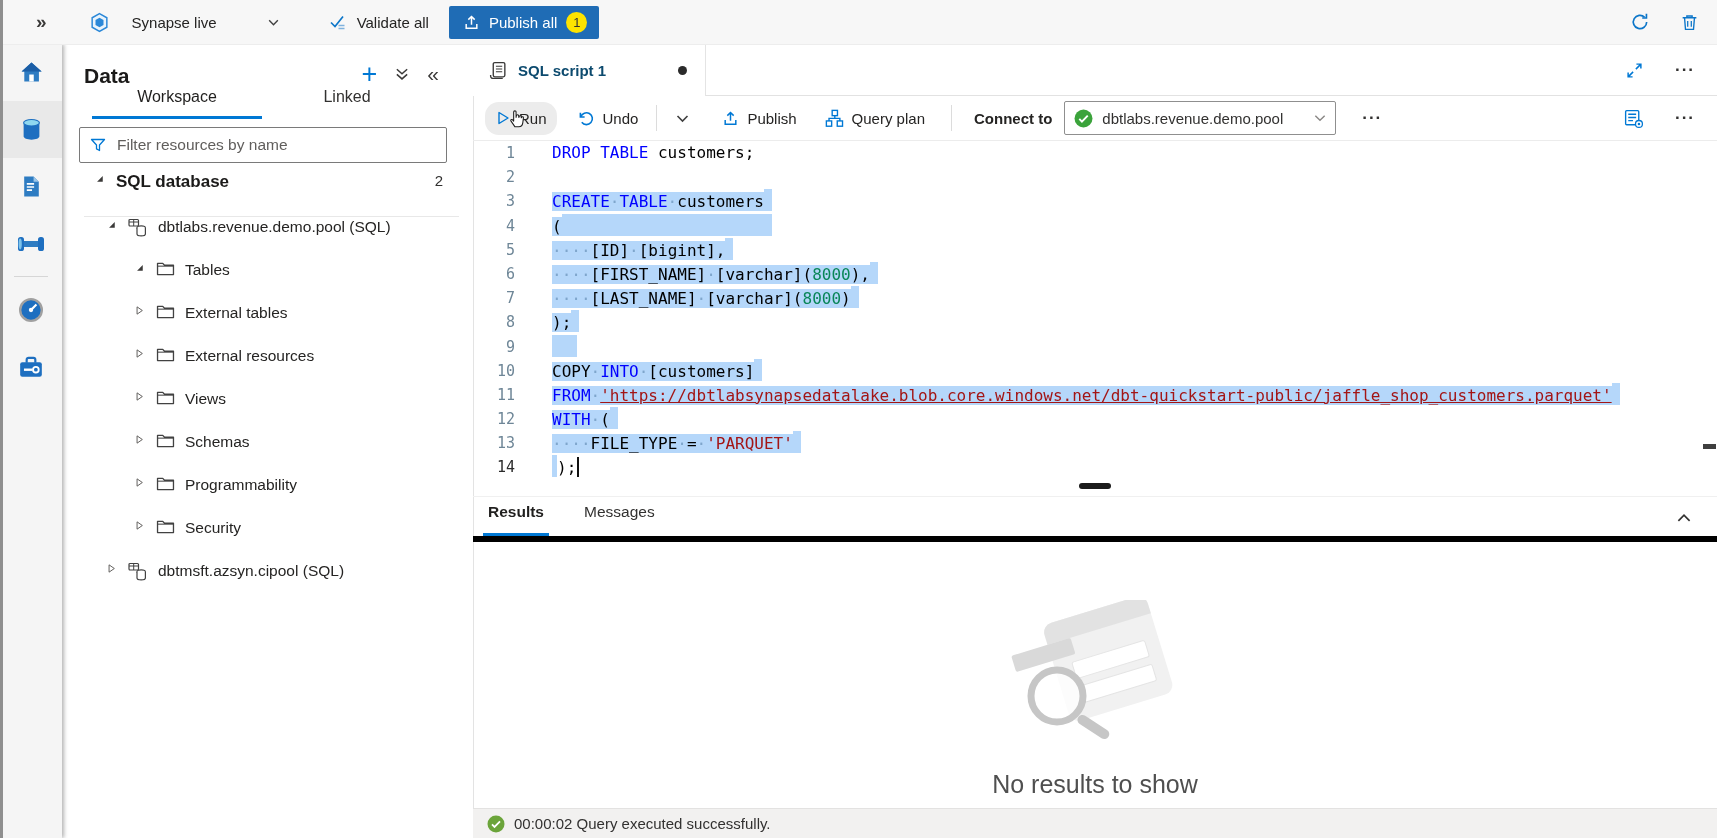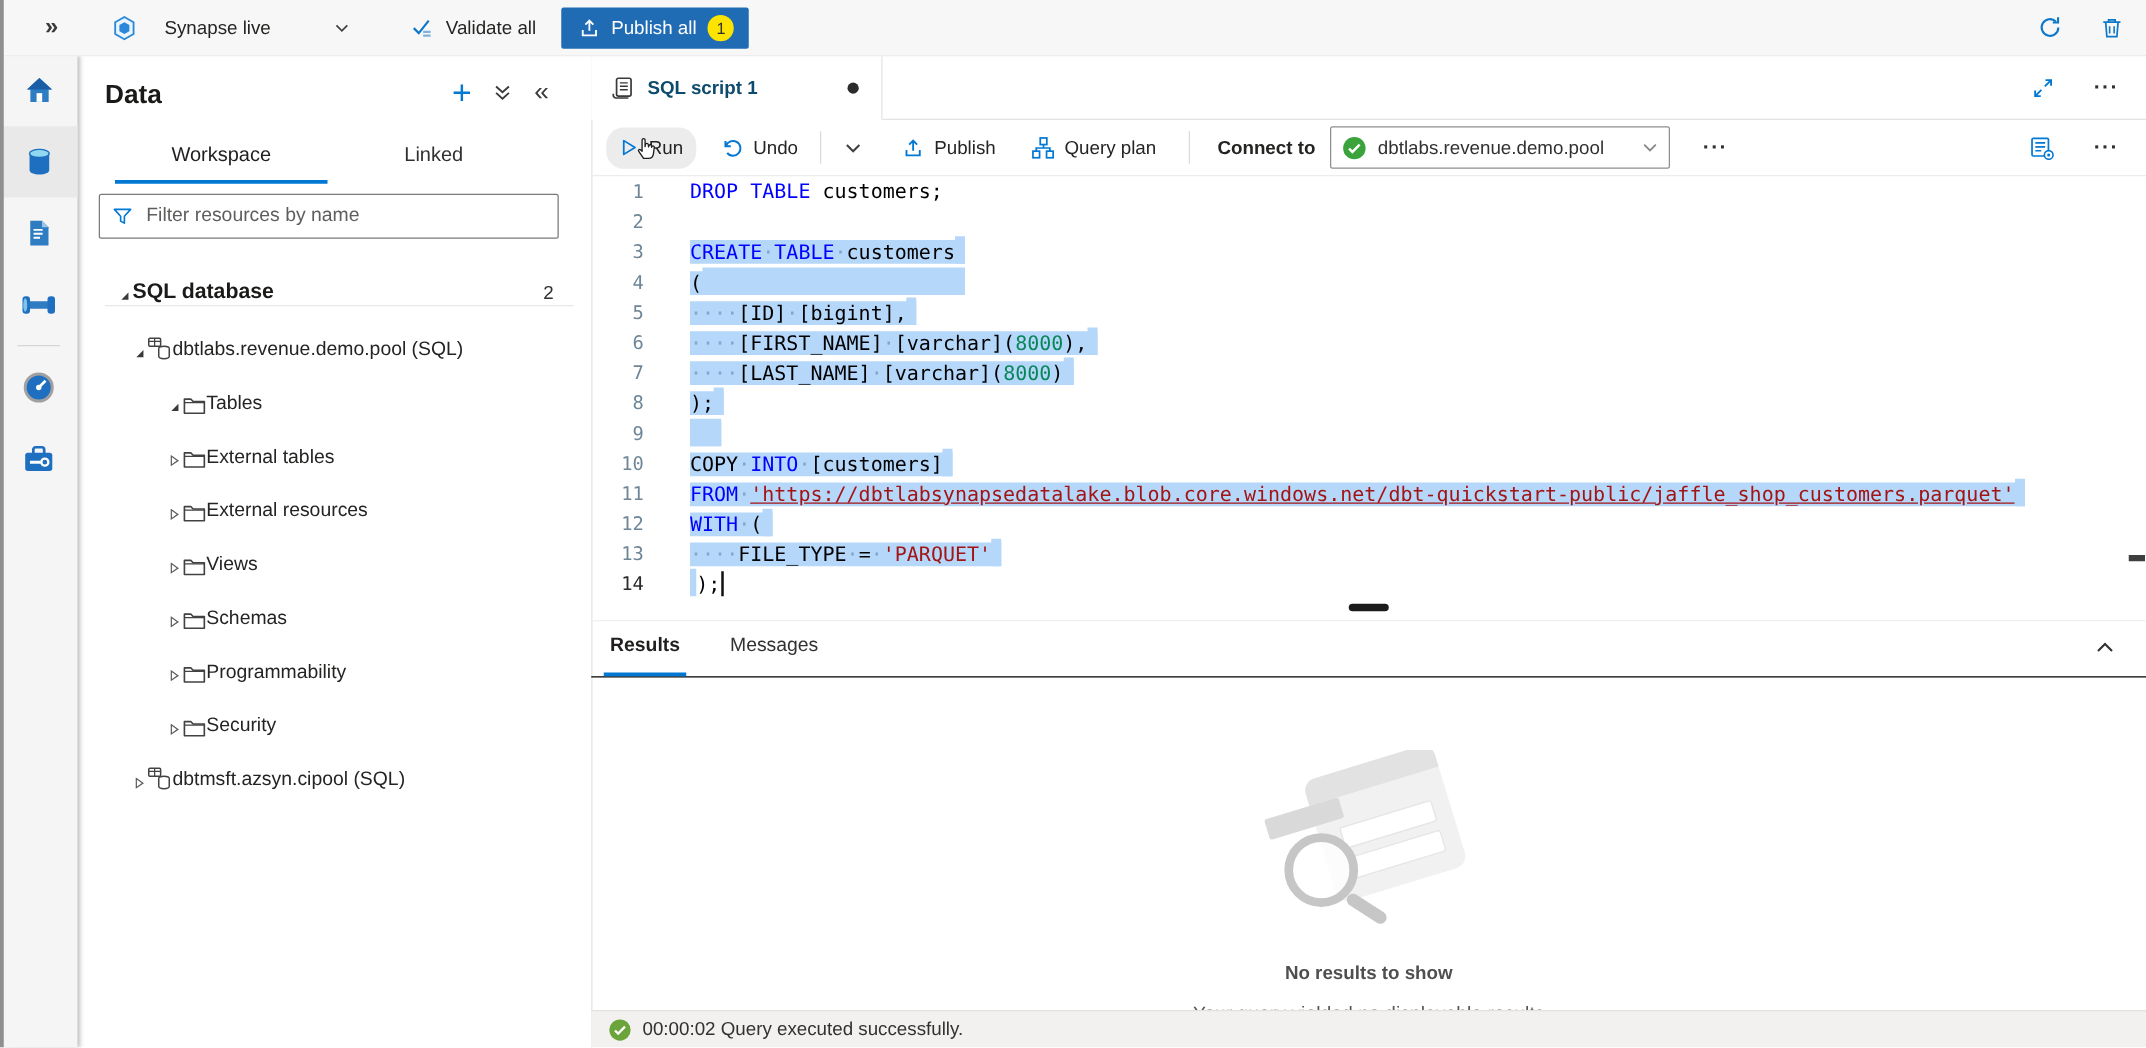--- a/index.html
+++ b/index.html
@@ -27,30 +27,30 @@
   .rail-item{width:62px;height:57px;display:flex;align-items:center;justify-content:center;cursor:pointer}
   .rail-item.active{background:#e9e9e9}
   .rail-div{width:34px;height:1px;background:#d6d6d6;margin:4px 0}
   
   .panel{position:absolute;left:62px;top:44px;bottom:0;width:411px;background:#fff}
   .panel-head{display:flex;align-items:flex-start;padding:20px 34px 0 22px}
   .panel-title{font-size:21px;font-weight:bold;color:#1b1a19}
   .panel-actions{margin-left:auto;display:flex;align-items:center;gap:17px}
   .plus{color:#0078d4;font-size:27px;font-weight:300;line-height:20px;cursor:pointer}
   .chevl{font-size:21px;color:#3b3a39;cursor:pointer;line-height:20px}
-  .ptabs{display:flex;margin:28px 0 0 30px}
+  .ptabs{display:flex;margin:0 0 0 30px}
   .ptab{width:170px;text-align:center;font-size:16px;color:#323130;padding-bottom:10px;
         border-bottom:3px solid transparent;cursor:pointer}
   .ptab.active{border-bottom-color:#0078d4;color:#201f1e}
   .filter{margin:8px 26px 0 17px;height:34px;border:1px solid #7a7a7a;border-radius:2px;
           display:flex;align-items:center;gap:9px;padding:0 10px;background:#fff}
   .filter input{border:none;outline:none;flex:1;font-size:15.5px;font-family:inherit;color:#252423;background:transparent}
   .filter input::placeholder{color:#605e5c}
   .tree{margin-top:9px}
-  .trow{height:43px;display:flex;align-items:flex-end;cursor:pointer}
+  .trow{height:43px;display:flex;align-items:flex-start;gap:10px;cursor:pointer}
   .trow .tw{width:14px;flex:none;display:flex;justify-content:center}
   .trow .ticon{flex:none}
   .tlabel{font-size:15.5px;color:#252423;white-space:nowrap}
   .trow.hdr .tlabel{font-size:17px;font-weight:600;color:#1b1a19}
   .tcount{margin-left:auto;margin-right:30px;font-size:15px;color:#323130}
   .tdivider{height:1px;background:#e8e8e8;margin:1px 14px 1px 22px}
   
   .main{position:absolute;left:473px;top:44px;right:0;bottom:0;background:#fff}
   .main-edge{position:absolute;left:0;top:0;bottom:0;width:1px;background:#e3e3e3}
   .tabstrip{position:absolute;left:0;top:0;right:0;height:52px;background:#fff}
@@ -83,27 +83,27 @@
   .selw{background:#b5d7fa}
   .tk-k{color:#0000ff}.tk-p{color:#000}.tk-n{color:#098658}
   .tk-s{color:#a31515}.tk-su{color:#a31515;text-decoration:underline;text-decoration-color:#a31515}
   .ws{color:#7fa6cc}
   .selext,.selpre{display:inline-block;height:22px;vertical-align:text-bottom;background:#b5d7fa}
   .caret{display:inline-block;width:2px;height:20px;background:#111;vertical-align:text-bottom;margin-left:1px}
   .scroll-mark{position:absolute;right:1px;top:400px;width:13px;height:5px;background:#3f3f3f;cursor:pointer}
   .splitter{position:absolute;top:439px;left:606px;width:32px;height:6px;border-radius:3px;background:#1b1b1b;cursor:row-resize}
   
   .results-tabs{position:absolute;left:0;top:452px;right:0;height:46px;border-top:1px solid #f0f0f0;
-                border-bottom:1px solid #000000;display:flex;align-items:flex-end;padding-left:10px;box-sizing:border-box}
+                border-bottom:6px solid #000000;display:flex;align-items:flex-end;padding-left:10px;box-sizing:border-box}
   .rtab{font-size:15.5px;padding:0 5px 12px 5px;border-bottom:3px solid transparent;margin-right:30px;cursor:pointer;color:#323130}
   .rtab.active{font-weight:600;color:#201f1e;border-bottom-color:#0078d4}
   .rcollapse{position:absolute;right:22px;top:10px;cursor:pointer;background:none;border:none}
   .results-body{position:absolute;left:0;top:498px;right:0;bottom:30px;display:flex;flex-direction:column;align-items:center}
   .illus{margin-top:58px}
-  .empty-title{margin-top:20px;font-size:15px;font-weight:700;color:#4f4f4f}
+  .empty-title{margin-top:20px;font-size:25px;font-weight:400;color:#4f4f4f}
   .empty-sub{margin-top:16px;font-size:15.5px;color:#565656}
   
   .statusbar{position:absolute;left:0;right:0;bottom:0;height:30px;background:#f2f1f0;border-top:1px solid #e3e2e1;
              display:flex;align-items:center;gap:9px;padding-left:14px;box-sizing:border-box;font-size:15px;color:#323130}
 </style>
 </head>
 <body>
 
 <div class="window-edge"></div>
 

